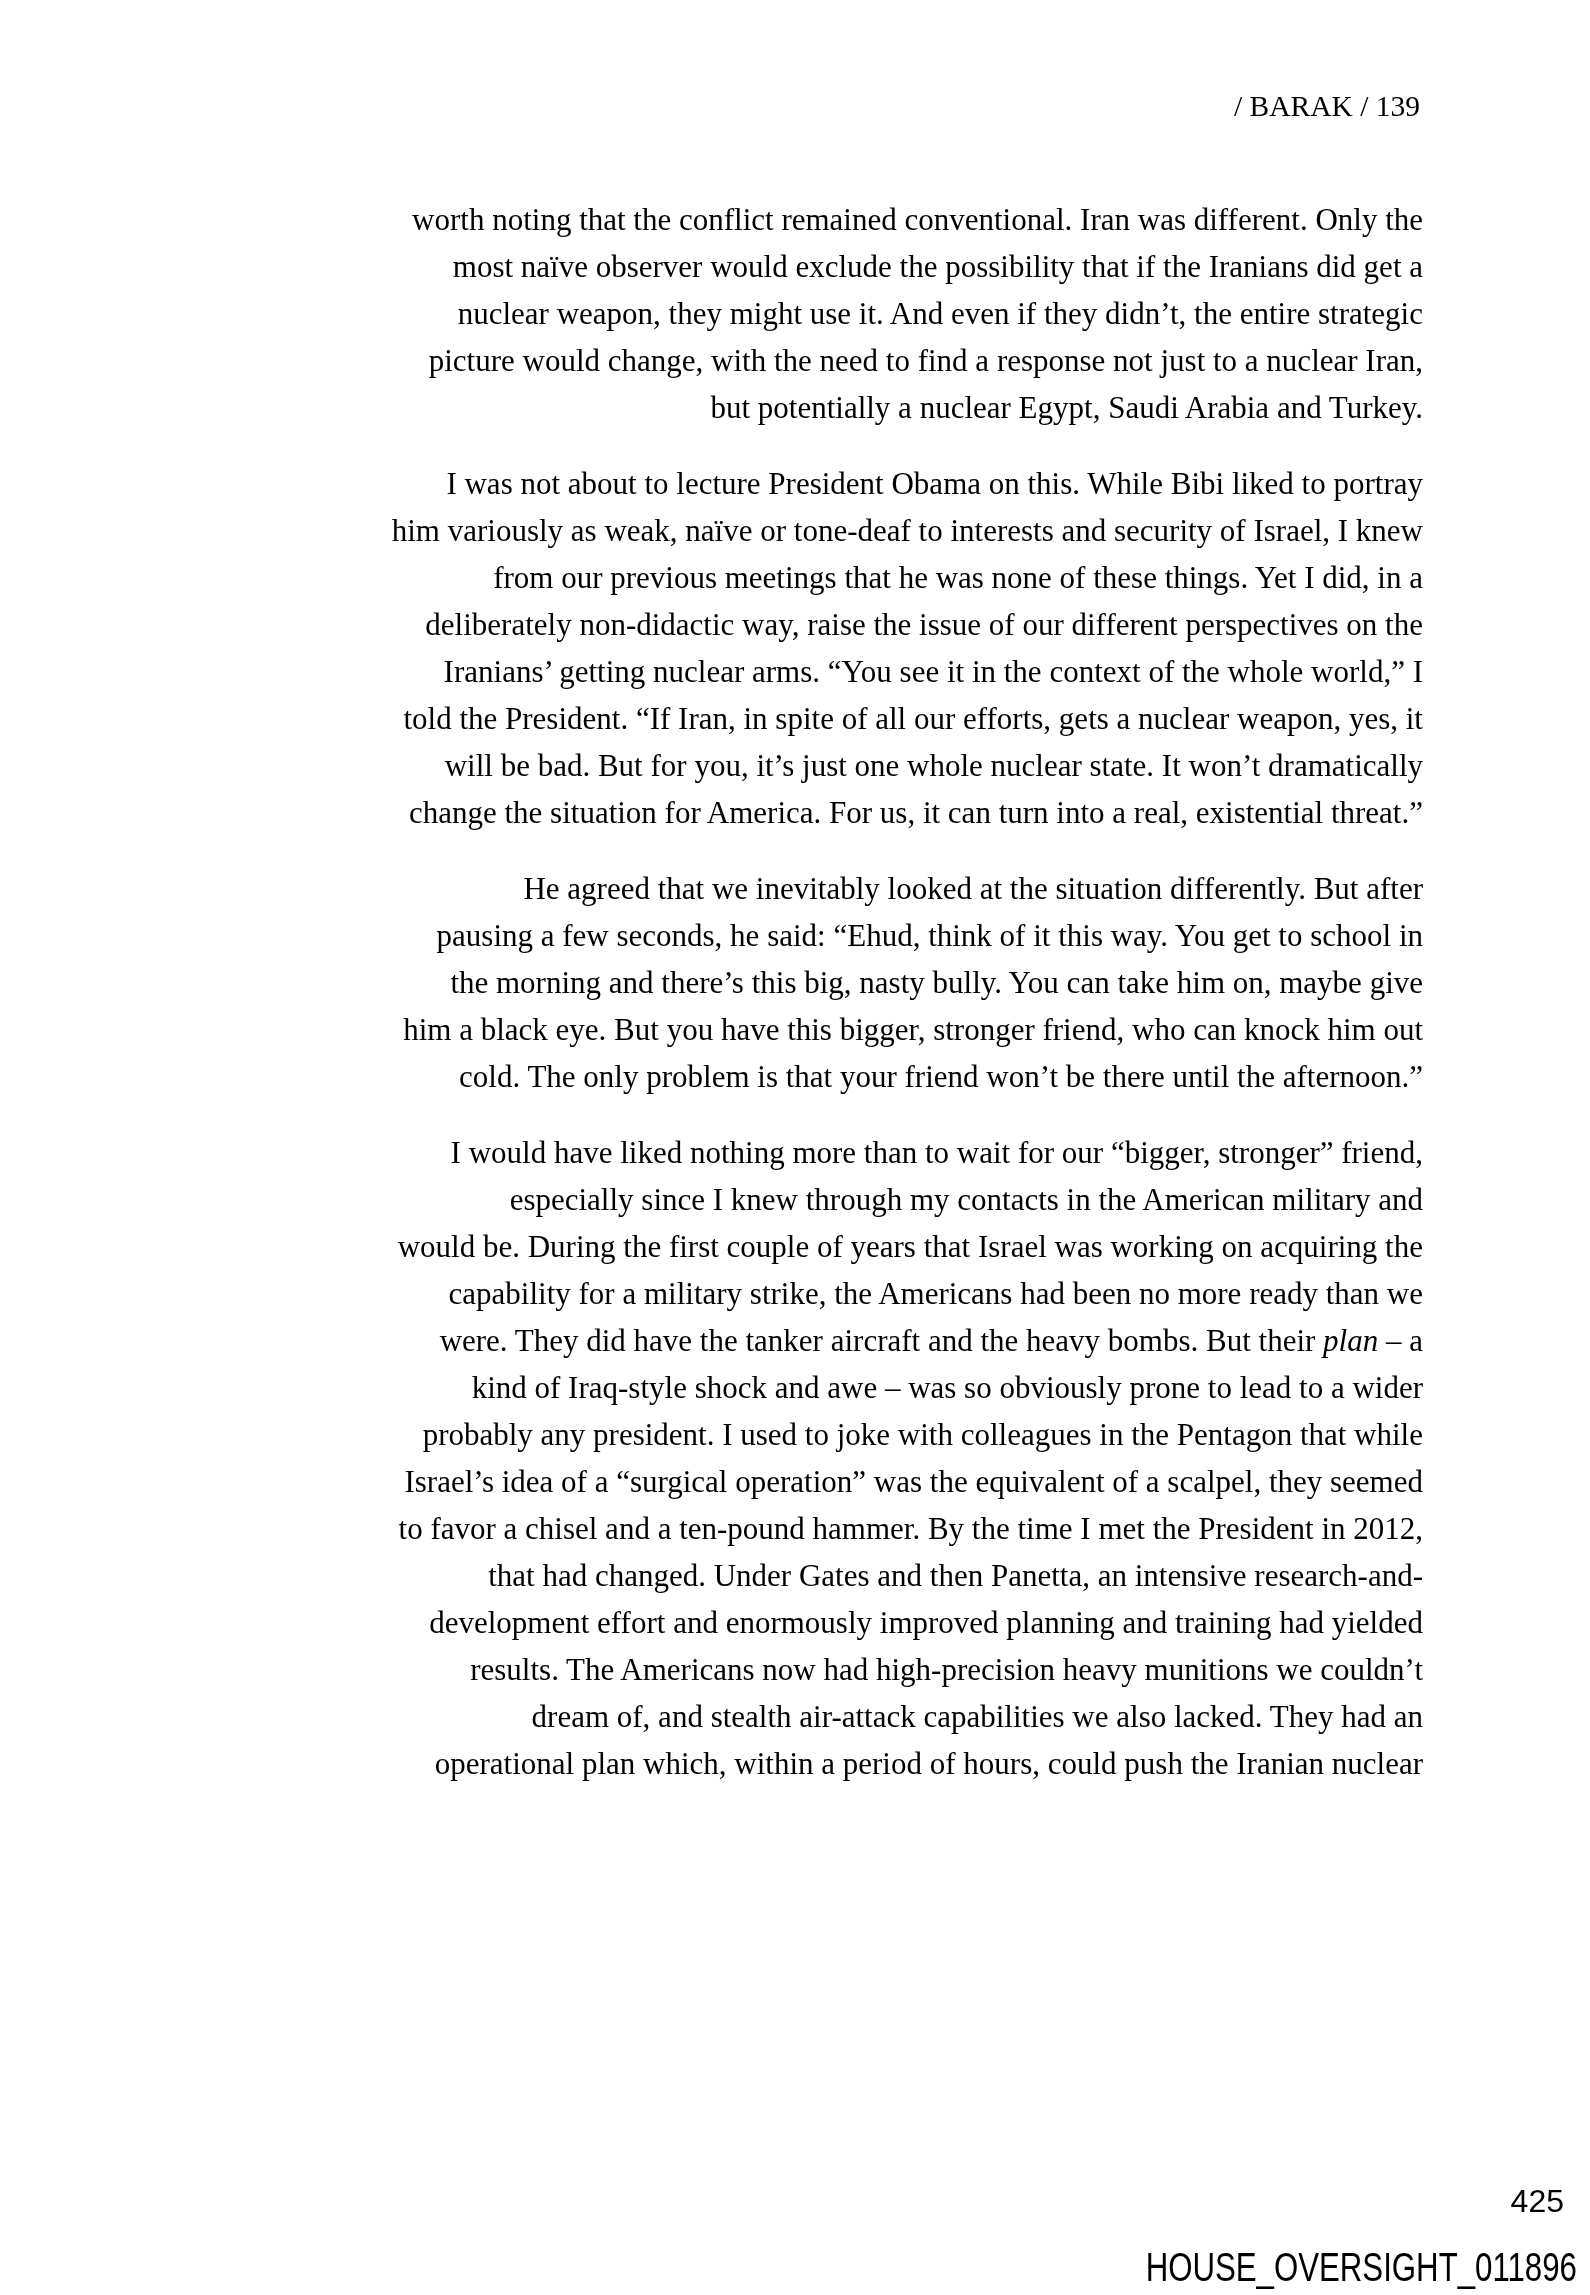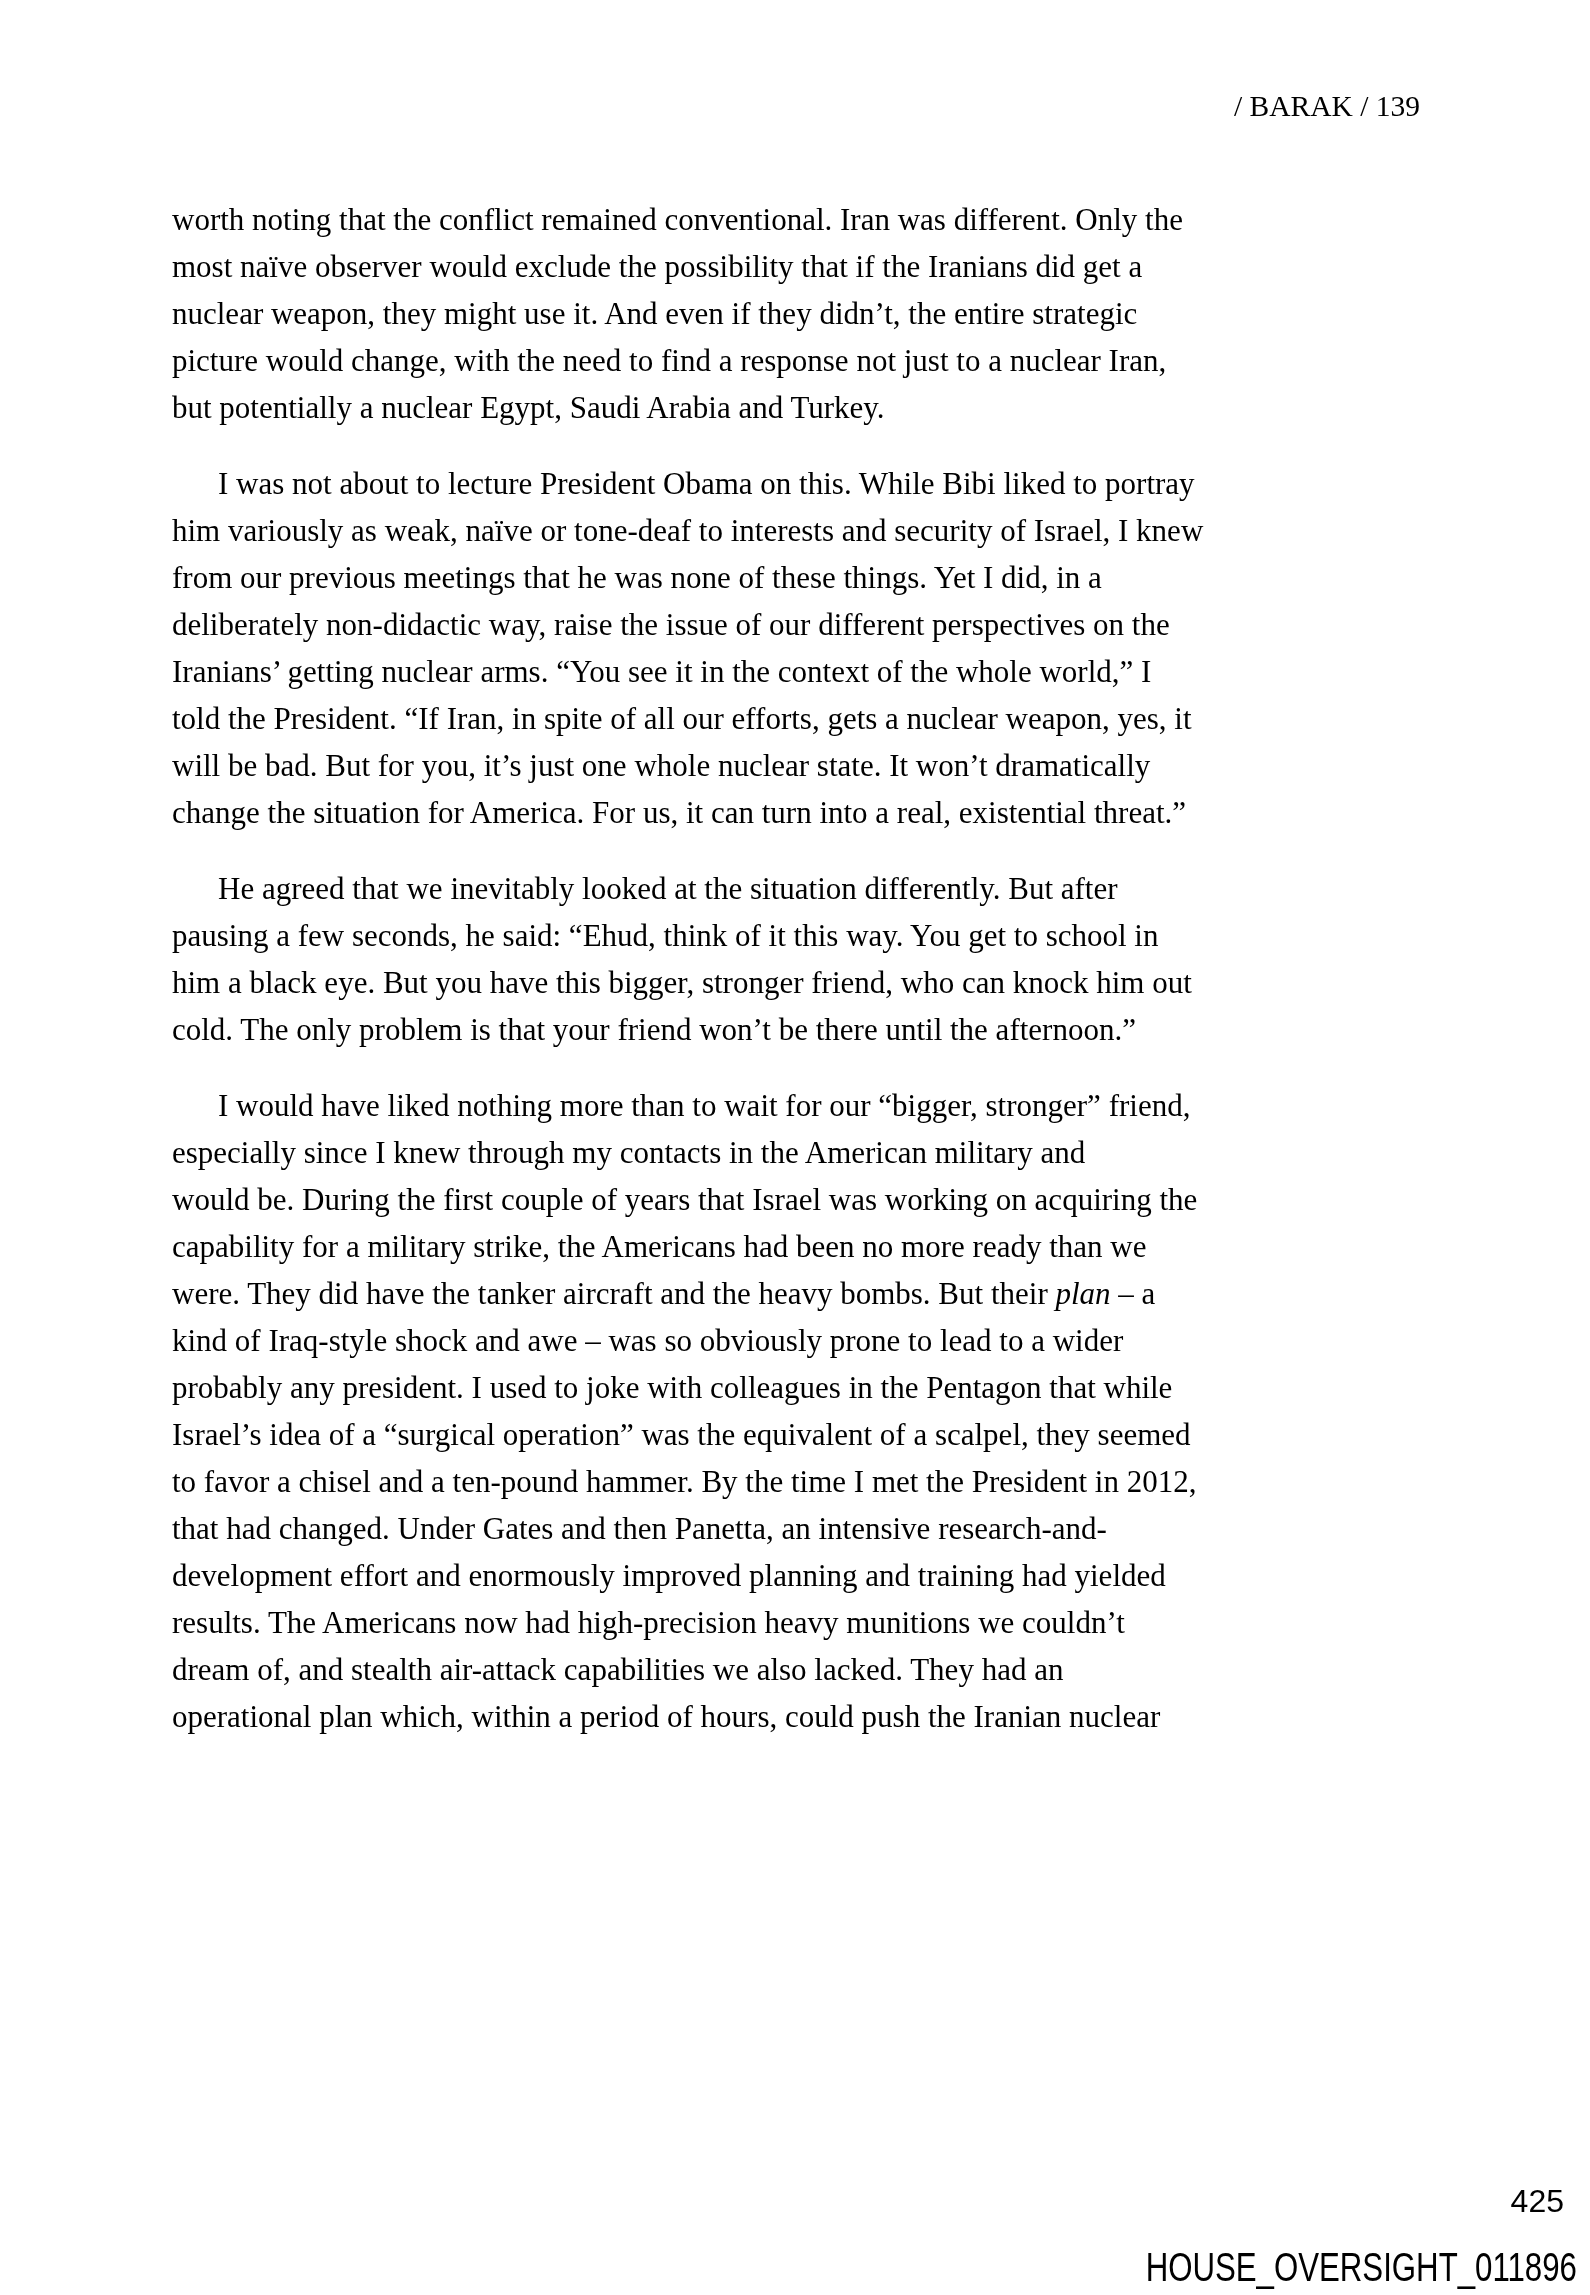--- a/index.html
+++ b/index.html
@@ -8,20 +8,21 @@
     height: 2295px;
     position: relative;
     background: #ffffff;
     color: #000000;
     font-family: "Liberation Serif", serif;
     overflow: hidden;
   }
   .page {
     position: absolute;
     inset: 0;
+    text-align: right;
   }
   .running-header {
     position: absolute;
     top: 90px;
     right: 171px;
     font-size: 29.5px;
     line-height: 32px;
     white-space: nowrap;
   }
   .text-block {
@@ -79,20 +80,21 @@
         <div class="line"><span>from our previous meetings that he was none of these things. Yet I did, in a</span></div>
         <div class="line"><span>deliberately non-didactic way, raise the issue of our different perspectives on the</span></div>
         <div class="line"><span>Iranians’ getting nuclear arms. “You see it in the context of the whole world,” I</span></div>
         <div class="line"><span>told the President. “If Iran, in spite of all our efforts, gets a nuclear weapon, yes, it</span></div>
         <div class="line"><span>will be bad. But for you, it’s just one whole nuclear state. It won’t dramatically</span></div>
         <div class="line"><span>change the situation for America. For us, it can turn into a real, existential threat.”</span></div>
       </div>
       <div class="paragraph">
         <div class="line indent"><span>He agreed that we inevitably looked at the situation differently. But after</span></div>
         <div class="line"><span>pausing a few seconds, he said: “Ehud, think of it this way. You get to school in</span></div>
+        <div class="line"><span>the morning and there’s this big, nasty bully. You can take him on, maybe give</span></div>
         <div class="line"><span>him a black eye. But you have this bigger, stronger friend, who can knock him out</span></div>
         <div class="line"><span>cold. The only problem is that your friend won’t be there until the afternoon.”</span></div>
       </div>
       <div class="paragraph">
         <div class="line indent"><span>I would have liked nothing more than to wait for our “bigger, stronger” friend,</span></div>
         <div class="line"><span>especially since I knew through my contacts in the American military and</span></div>
         <div class="line"><span>would be. During the first couple of years that Israel was working on acquiring the</span></div>
         <div class="line"><span>capability for a military strike, the Americans had been no more ready than we</span></div>
         <div class="line"><span>were. They did have the tanker aircraft and the heavy bombs. But their </span><em>plan</em><span> – a</span></div>
         <div class="line"><span>kind of Iraq-style shock and awe – was so obviously prone to lead to a wider</span></div>

